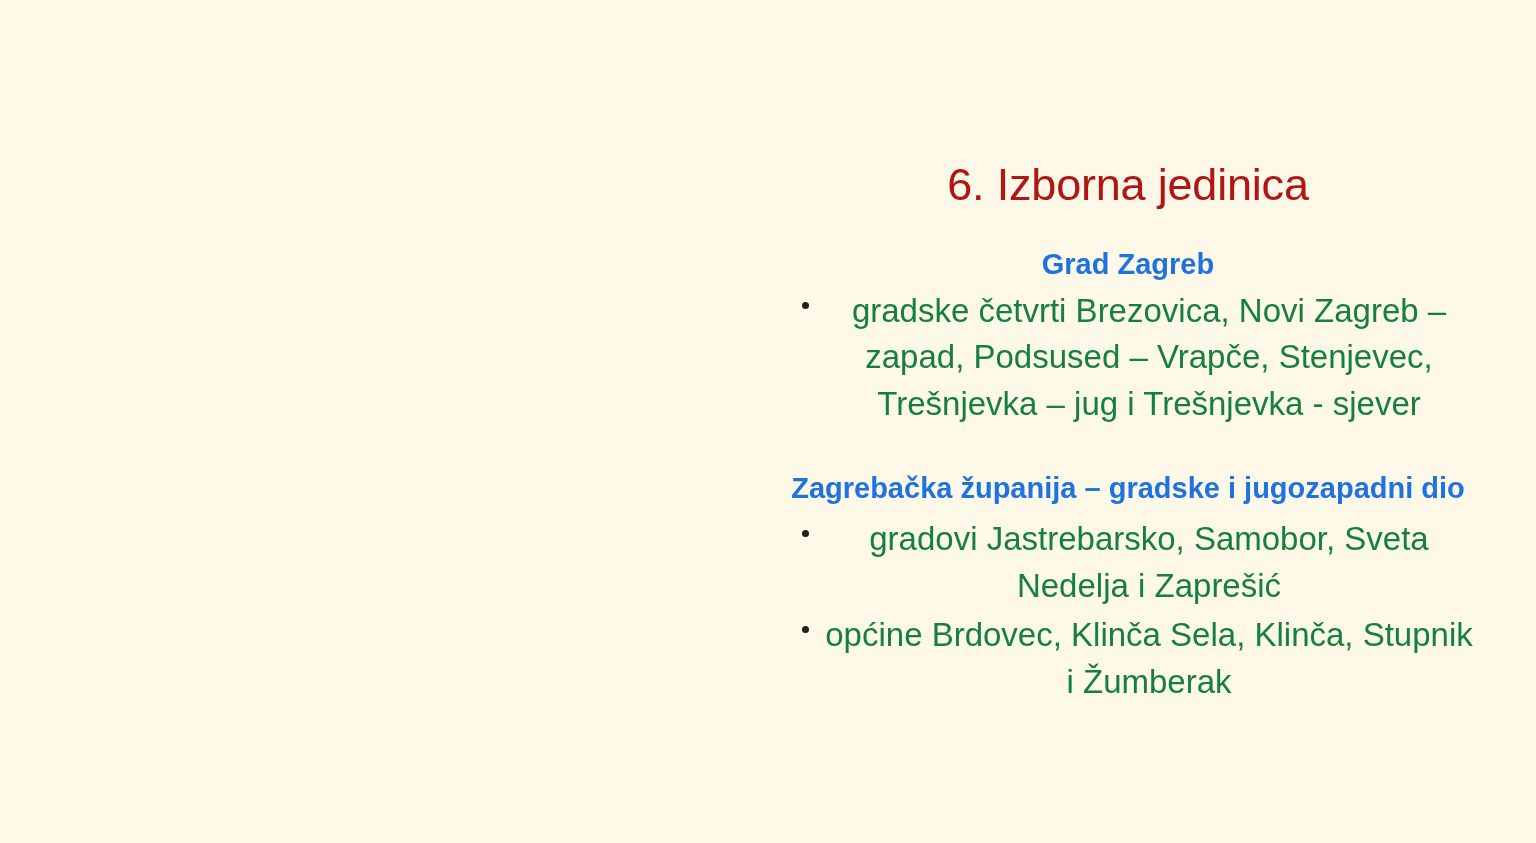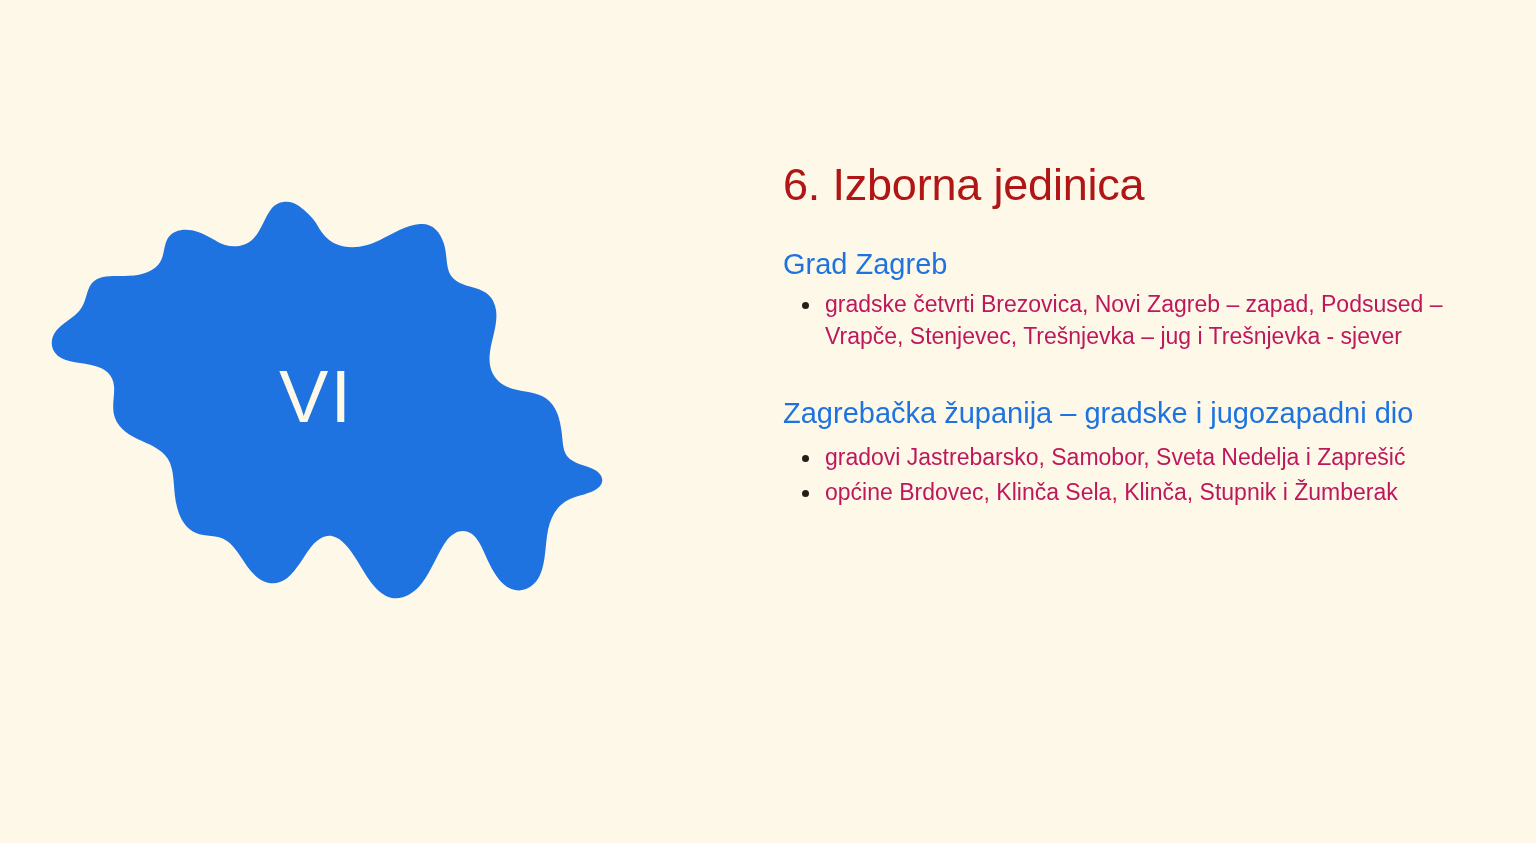--- a/index.html
+++ b/index.html
@@ -40,48 +40,49 @@
     letter-spacing: 2px;
     fill: #fdf8e7;
   }
 
   
   #content {
     position: absolute;
     left: 783px;
     top: 160px;
     width: 690px;
+    text-align: center;
   }
   #page-title {
     color: #b01616;
     font-size: 45px;
     font-weight: 400;
     line-height: 1.1;
     margin: 0 0 34px 0;
     letter-spacing: -0.2px;
   }
   .section {
     margin-bottom: 26px;
   }
   .section-heading {
     color: #1e73e0;
     font-size: 29px;
-    font-weight: 400;
+    font-weight: 700;
     line-height: 1.38;
     margin: 4px 0 4px 0;
   }
   .bullets {
     list-style: none;
     margin: 0;
     padding: 0;
   }
   .bullets li {
     position: relative;
-    color: #be185d;
-    font-size: 23px;
+    color: #15803d;
+    font-size: 33px;
     line-height: 1.42;
     padding-left: 42px;
     margin-bottom: 2px;
   }
   .bullets li .dot {
     position: absolute;
     left: 19px;
     top: 14px;
     width: 7px;
     height: 7px;
@@ -93,76 +94,20 @@
   }
   #section-2 {
     margin-top: 40px;
   }
 </style>
 </head>
 <body>
 
 <div id="slide">
 
-  <div id="map-panel">
-    <svg id="map-svg" viewBox="0 0 620 450" xmlns="http://www.w3.org/2000/svg">
-      <path fill="#1e73e0" d="M 296 23
-               C 300 30, 306 40, 316 44
-               C 330 50, 346 47, 360 40
-               C 374 33, 386 25, 400 24
-               C 412 23, 420 31, 424 44
-               C 427 54, 426 64, 429 72
-               C 433 82, 444 85, 455 88
-               C 466 91, 474 97, 476 110
-               C 478 124, 472 138, 470 152
-               C 468 166, 472 177, 482 184
-               C 494 192, 510 190, 522 196
-               C 534 202, 539 214, 541 228
-               C 543 239, 542 249, 547 256
-               C 553 264, 566 265, 575 270
-               C 583 275, 585 282, 578 288
-               C 571 294, 558 295, 548 300
-               C 537 306, 531 316, 528 330
-               C 525 345, 526 362, 520 375
-               C 515 386, 505 392, 495 390
-               C 484 388, 476 377, 470 365
-               C 464 353, 460 340, 452 334
-               C 444 328, 434 331, 427 340
-               C 418 352, 412 370, 402 383
-               C 392 396, 378 402, 366 396
-               C 354 390, 346 375, 338 362
-               C 330 349, 322 338, 312 336
-               C 302 334, 293 343, 286 354
-               C 278 366, 271 378, 260 382
-               C 249 386, 238 380, 230 370
-               C 222 360, 216 347, 207 341
-               C 197 334, 185 337, 176 333
-               C 166 329, 160 319, 157 307
-               C 153 292, 155 275, 150 263
-               C 145 251, 133 246, 122 241
-               C 110 236, 99 229, 95 218
-               C 91 207, 95 196, 94 186
-               C 93 175, 86 169, 75 166
-               C 62 162, 47 163, 38 156
-               C 30 149, 30 139, 36 131
-               C 42 123, 54 118, 60 110
-               C 67 101, 66 90, 72 83
-               C 79 75, 92 76, 104 76
-               C 118 76, 131 73, 138 65
-               C 145 57, 143 46, 148 38
-               C 154 29, 167 28, 178 32
-               C 188 35, 196 42, 205 45
-               C 215 48, 226 46, 233 39
-               C 242 30, 245 16, 252 8
-               C 259 0, 271 0, 279 6
-               C 286 11, 292 17, 296 23
-               Z"></path>
-      <text id="map-roman" x="296" y="222" text-anchor="middle">VI</text>
-    </svg>
-  </div>
 
   <div id="content">
 
     <h1 id="page-title">6. Izborna jedinica</h1>
 
     <div class="section" id="section-1">
       <h2 class="section-heading">Grad Zagreb</h2>
       <ul class="bullets">
         <li>
           <span class="dot"></span>

